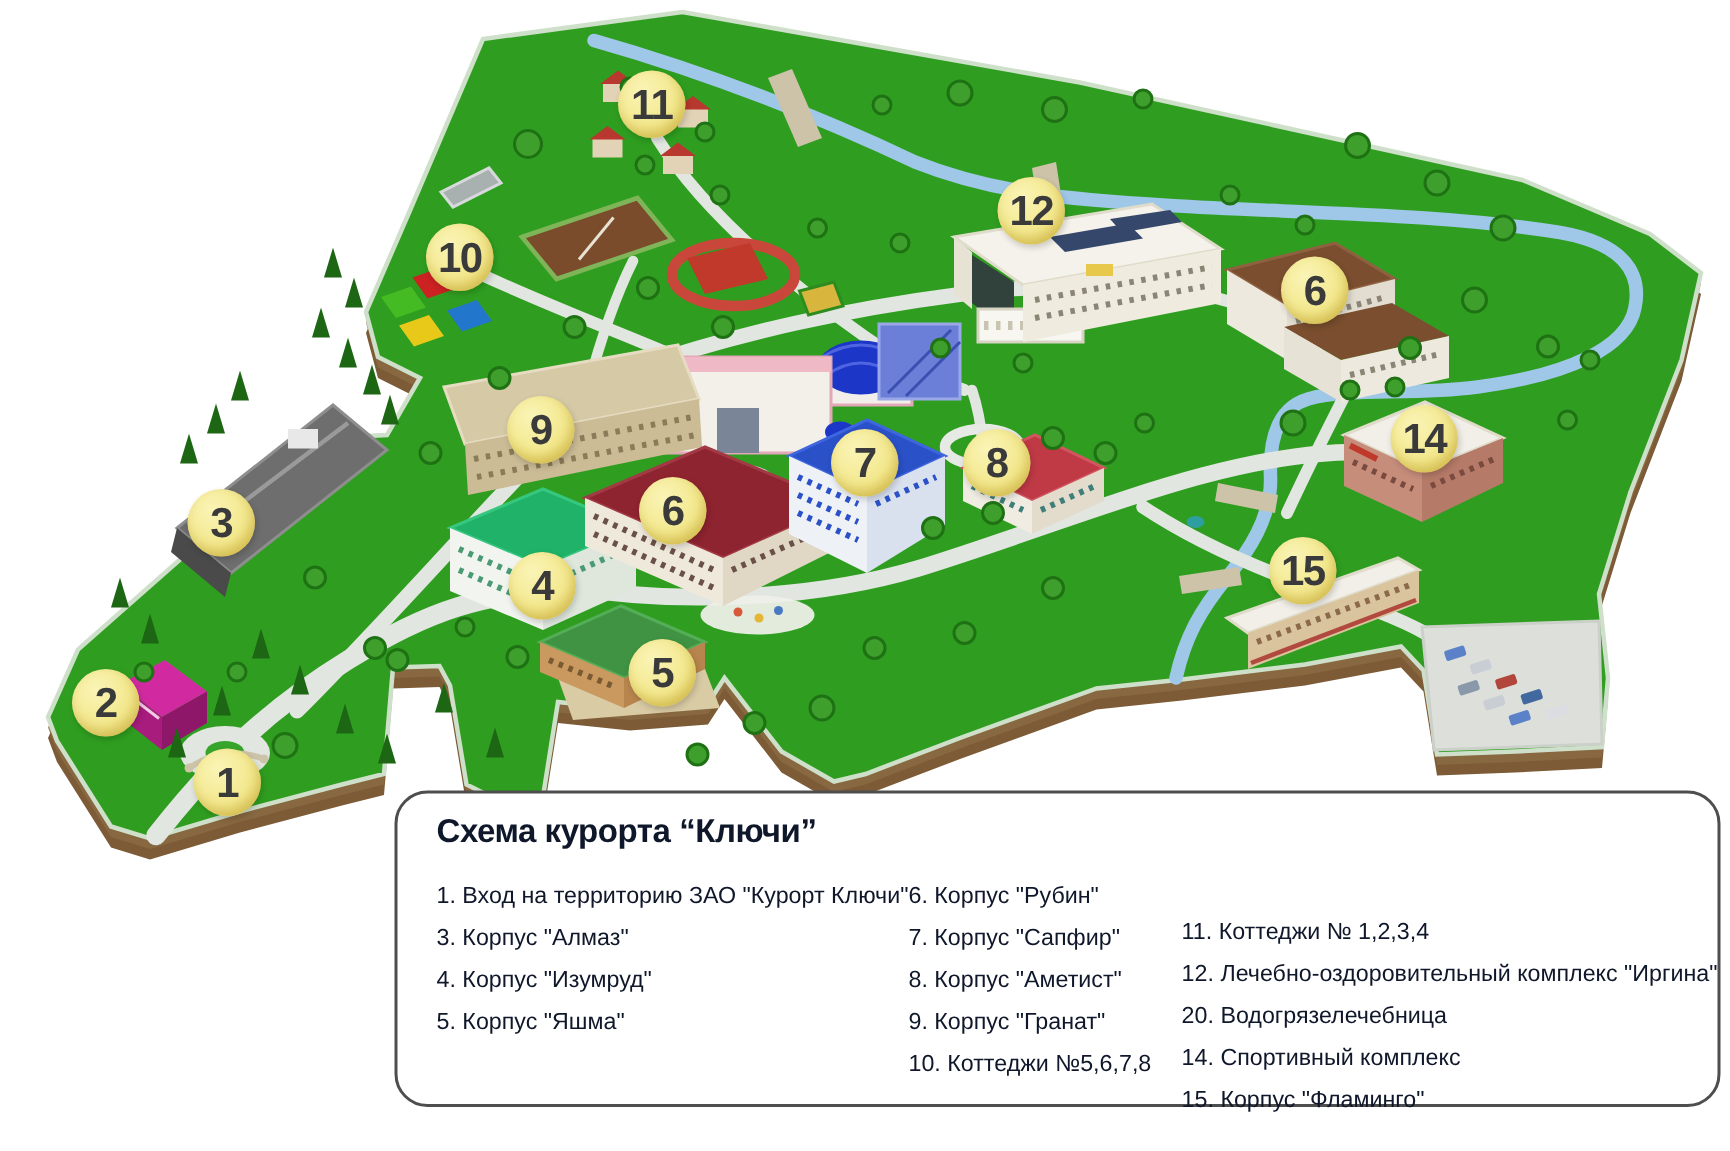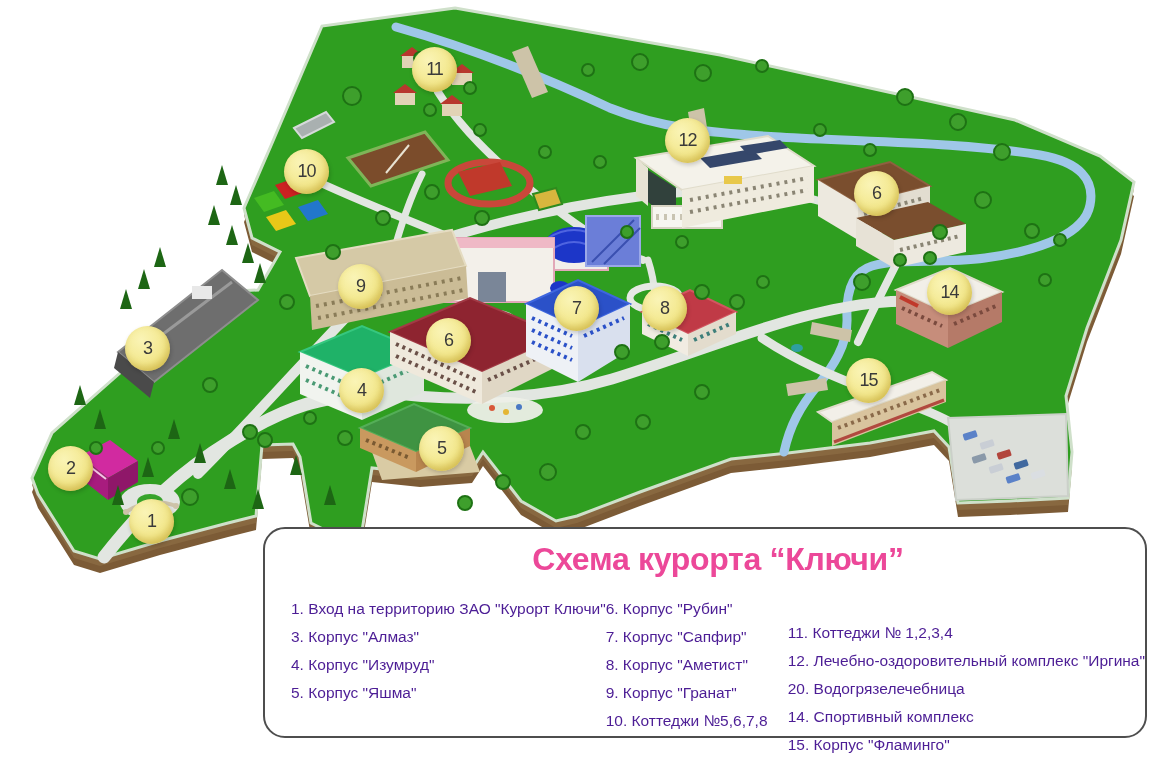--- a/index.html
+++ b/index.html
@@ -4,30 +4,30 @@
 <style>
   html,body{margin:0;padding:0;background:#ffffff;}
   .screen{position:relative;width:1153px;height:767px;background:#fff;overflow:hidden;
           font-family:"Liberation Sans",sans-serif;}
   .map-svg{position:absolute;left:0;top:0;z-index:1;}
   .markers-layer{position:absolute;left:0;top:0;width:100%;height:100%;z-index:2;pointer-events:none;}
   .marker{position:absolute;width:45px;height:45px;margin:-23px 0 0 -23px;border-radius:50%;
           background:radial-gradient(circle at 36% 30%, #faf4b6 0%, #f3e88e 55%, #e9d362 100%);
           box-shadow:inset -2px -4px 7px rgba(176,146,32,.40), 1px 2px 4px rgba(0,0,0,.18);
           display:flex;align-items:center;justify-content:center;
-          font-size:18px;color:#3a3a3a;letter-spacing:-1px;}
+          font-size:28px;color:#3a3a3a;letter-spacing:-1px;font-weight:bold;}
   .legend{position:absolute;left:263px;top:527px;width:884px;height:211px;box-sizing:border-box;
           background:#ffffff;border:2px solid #4e4e4e;border-radius:22px;z-index:3;
           padding:12px 0 0 26px;}
-  .legend-title{font-size:32px;font-weight:bold;color:#ec4899;letter-spacing:-0.3px;text-align:center;}
+  .legend-title{font-size:22px;font-weight:bold;color:#0f172a;letter-spacing:-0.3px;}
   .legend-columns{display:flex;margin-top:17px;}
   .legend-col1{width:318px;}
   .legend-col2{width:198px;}
   .legend-col3{flex:1;margin-top:24px;}
-  .legend-item{font-size:15.5px;color:#4c1d95;line-height:28px;white-space:nowrap;}
+  .legend-item{font-size:15.5px;color:#0f172a;line-height:28px;white-space:nowrap;}
 </style>
 </head>
 <body>
 
 <div class="screen">
 
   <svg class="map-svg" width="1153" height="767" viewBox="0 0 1153 767">
 
     <g>
       <path transform="translate(0,14)" fill="#7c5b36" d="M455,8 L720,55 L1015,120 L1100,156 L1134,182 L1121,240 L1087,328 L1066,396 L1072,452 L1068,498

